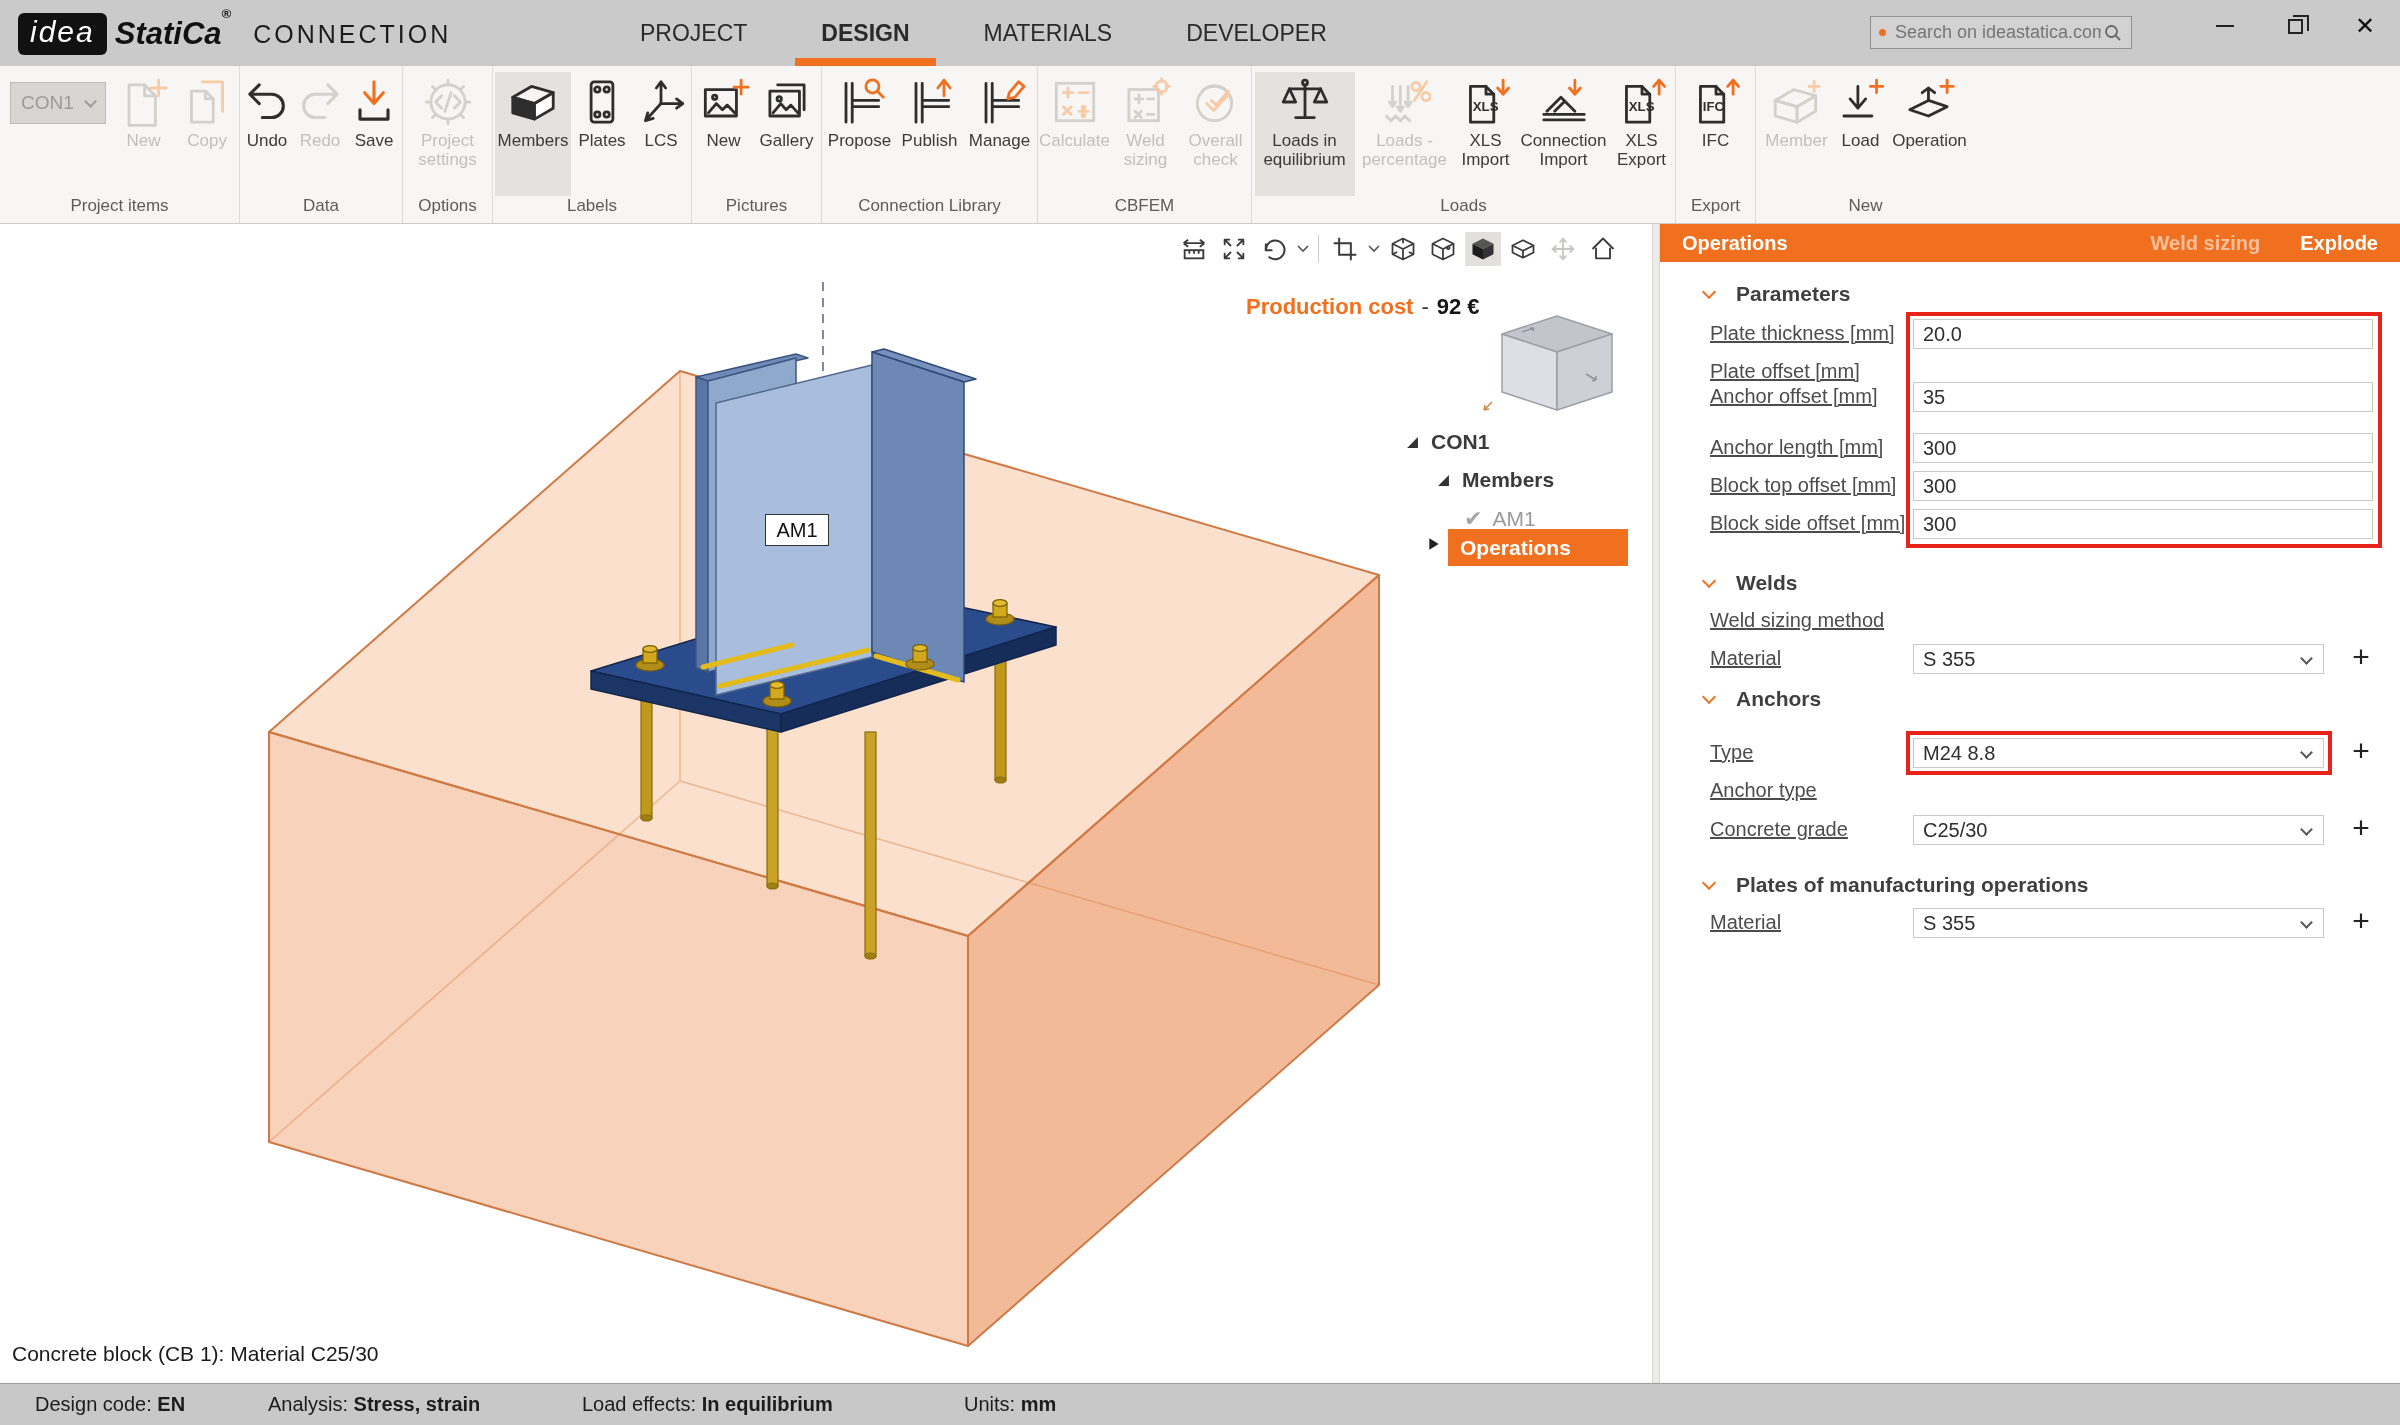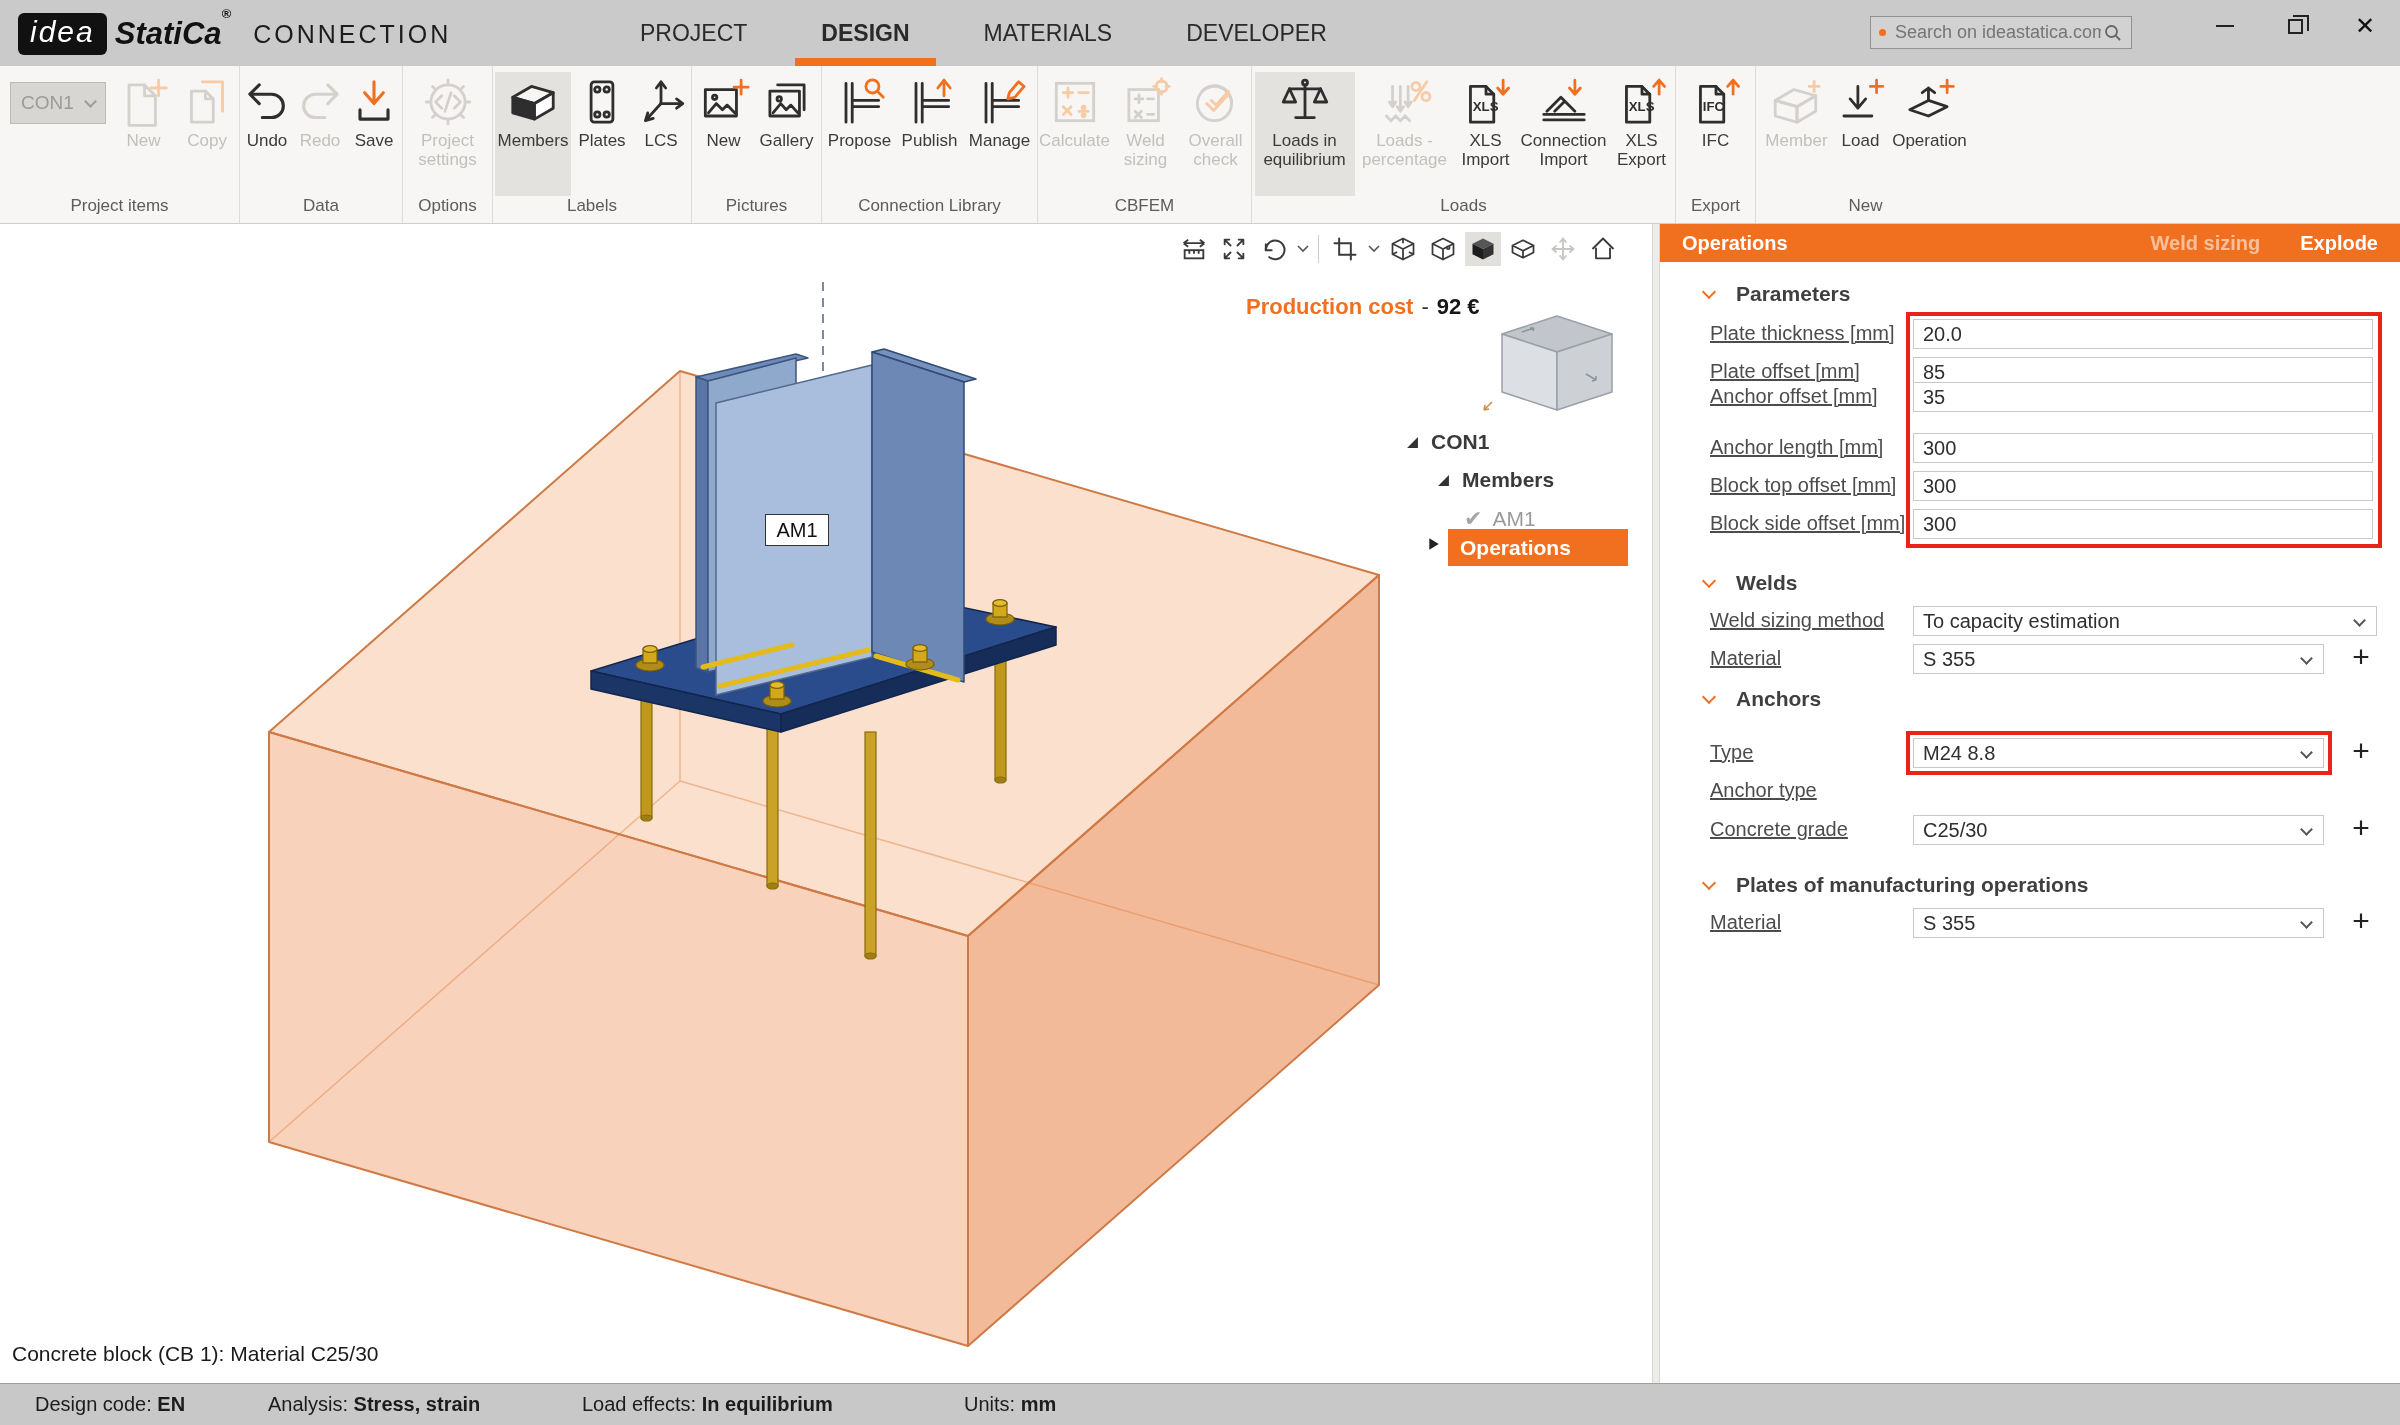--- a/index.html
+++ b/index.html
@@ -652,21 +652,20 @@
         <div class="ptitle" style="top:18px">
           <span class="ochev"></span>
           <span>Parameters</span>
         </div>
         <div class="prow" style="top:57px">
           <span class="plabel">Plate thickness [mm]</span>
           <div class="pinput">20.0</div>
         </div>
         <div class="prow" style="top:95px">
           <span class="plabel">Plate offset [mm]</span>
-          <div class="pinput">85</div>
         </div>
         <div class="prow" style="top:120px">
           <span class="plabel">Anchor offset [mm]</span>
           <div class="pinput">35</div>
         </div>
         <div class="prow" style="top:171px">
           <span class="plabel">Anchor length [mm]</span>
           <div class="pinput">300</div>
         </div>
         <div class="prow" style="top:209px">
@@ -678,24 +677,20 @@
           <div class="pinput">300</div>
         </div>
         <div class="redbox" style="left:246px;top:50px;width:476px;height:236px"></div>
 
         <div class="ptitle" style="top:307px">
           <span class="ochev"></span>
           <span>Welds</span>
         </div>
         <div class="prow" style="top:344px">
           <span class="plabel">Weld sizing method</span>
-          <div class="pselect full">
-              <span>To capacity estimation</span>
-              <span class="schev"></span>
-            </div>
         </div>
         <div class="prow" style="top:382px">
           <span class="plabel">Material</span>
           <div class="pselect short">
               <span>S 355</span>
               <span class="schev"></span>
             </div>
           <span class="plus">+</span>
         </div>
 

